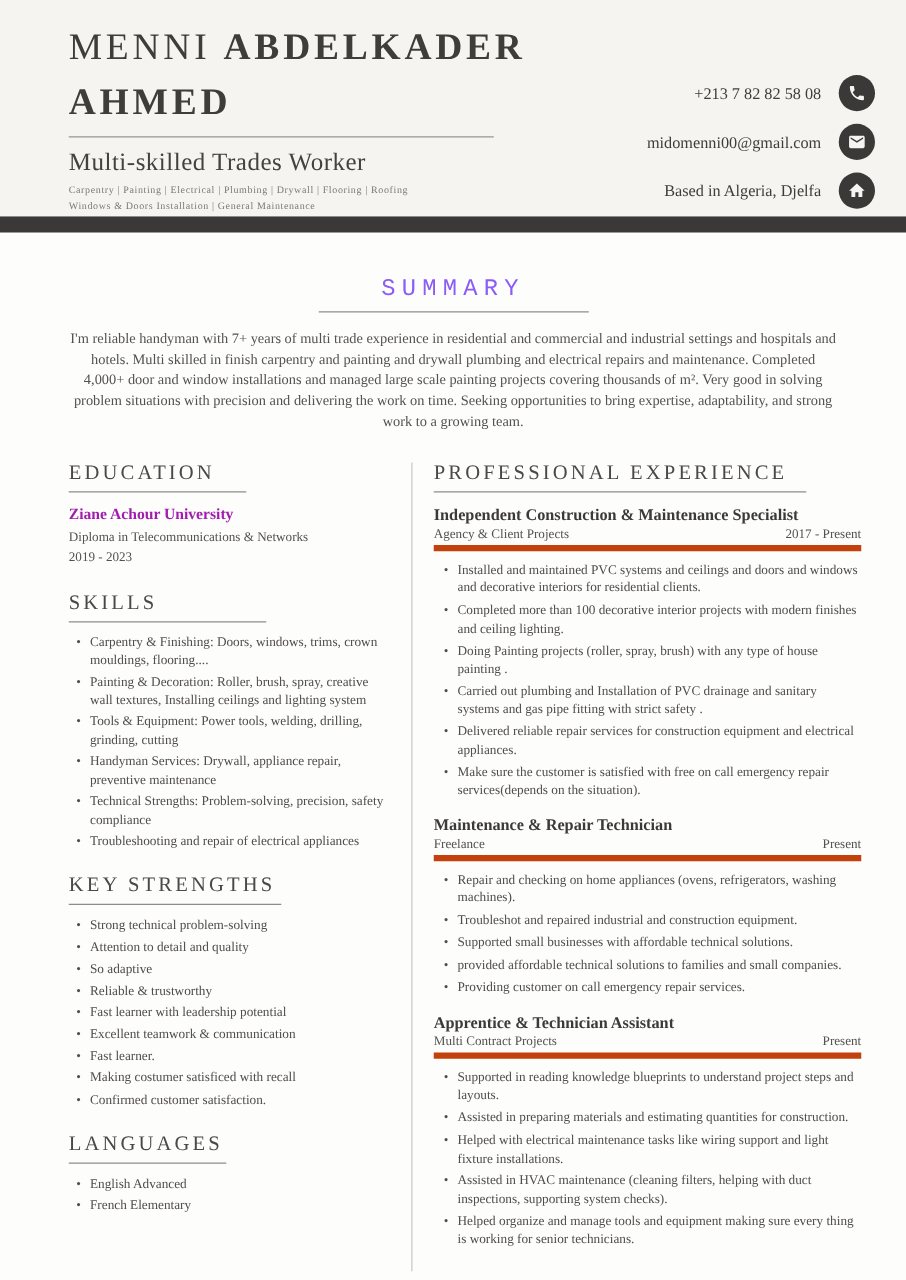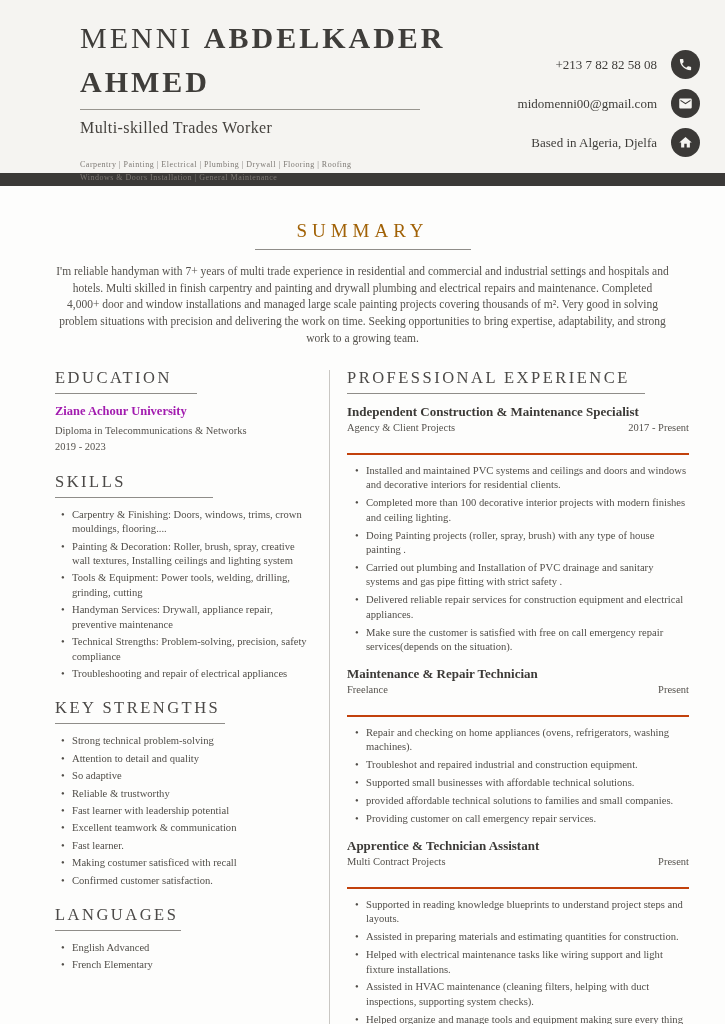--- a/index.html
+++ b/index.html
@@ -4,37 +4,37 @@
 <style>
   * { box-sizing: border-box; margin: 0; padding: 0; }
   html, body { background: #e9e9e9; }
   body { font-family: "Liberation Serif", "DejaVu Serif", serif; color: #474440; }
   .page {
     width: 725px; height: 1024px; margin: 0 auto;
     background: #fdfdfc; overflow: hidden; position: relative;
   }
 
   
-  .header { background: #f5f4f1; height: 173px; padding: 16px 28px 0 80px; position: relative; }
+  .header { background: #f5f4f1; height: 173px; padding: 16px 28px 0 55px; position: relative; }
   .name { font-size: 30px; letter-spacing: 3px; color: #3f3d3a; font-weight: 400; line-height: 1.45; }
   .name .bold { font-weight: 700; }
   .name-rule { width: 340px; height: 1px; background: #98958f; margin: 6px 0 9px; }
-  .job-title { font-size: 16px; color: #45423e; letter-spacing: 0.4px; margin-bottom: 21px; }
+  .job-title { font-size: 20px; color: #45423e; letter-spacing: 0.4px; margin-bottom: 3px; }
   .trades { font-size: 8px; color: #7d7974; letter-spacing: 0.5px; line-height: 1.65; }
 
-  .contact { position: absolute; top: 50px; right: 25px; display: flex; flex-direction: column; gap: 10px; }
+  .contact { position: absolute; top: 60px; right: 25px; display: flex; flex-direction: column; gap: 10px; }
   .contact-row { display: flex; align-items: center; justify-content: flex-end; gap: 14px; font-size: 13px; color: #3f3d3a; }
   .icon-circle { width: 29px; height: 29px; border-radius: 50%; background: #3b3937; display: flex; align-items: center; justify-content: center; flex-shrink: 0; }
   .icon-circle svg { width: 15px; height: 15px; fill: #f5f4f1; }
 
   .dark-bar { height: 13px; background: #3b3937; }
 
   
   .summary { margin-top: 34px; text-align: center; }
-  .summary h2 { font-size: 19px; letter-spacing: 5px; font-weight: 400; color: #a16207; }
+  .summary h2 { font-size: 19px; letter-spacing: 5px; font-weight: 400; color: #8b5cf6; font-family: Liberation Mono, monospace; }
   .summary .heading-rule { width: 216px; height: 1px; background: #8f8d89; margin: 7px auto 13px; }
   .summary p { width: 614px; margin: 0 auto; font-size: 11.5px; line-height: 1.45; color: #55524d; }
 
   
   .columns { display: flex; padding: 22px 36px 0 55px; align-items: stretch; }
   .col-left { width: 258px; flex-shrink: 0; }
   .col-divider { width: 1px; background: #c9c7c3; margin: 2px 17px 0 16px; }
   .col-right { flex: 1; min-width: 0; }
 
   .section { margin-bottom: 17px; }
@@ -49,21 +49,21 @@
   .edu-school { font-size: 12.5px; font-weight: 700; color: #a21caf; margin-bottom: 4px; }
   .edu-degree, .edu-dates { font-size: 10.5px; color: #55524d; line-height: 1.5; }
 
   ul.blist { list-style: none; padding-left: 17px; }
   ul.blist li { position: relative; font-size: 10.6px; line-height: 1.36; color: #514e49; margin-bottom: 3px; }
   ul.blist li::before { content: "\2022"; position: absolute; left: -11px; color: #514e49; }
 
   
   .job { margin-bottom: 12px; }
   .job-name { font-size: 13px; font-weight: 700; color: #3c3a37; line-height: 1.2; }
-  .job-meta { display: flex; justify-content: space-between; align-items: baseline; font-size: 10.5px; color: #55524d; padding: 2px 0 20px; border-bottom: 2px solid #c2410c; margin-bottom: 9px; }
+  .job-meta { display: flex; justify-content: space-between; align-items: baseline; font-size: 10.5px; color: #55524d; padding: 2px 0 3px; border-bottom: 5px solid #c2410c; margin-bottom: 9px; }
   .col-right ul.blist { padding-left: 19px; }
   .col-right ul.blist li { margin-bottom: 3.5px; }
 </style>
 </head>
 <body>
 
 <div class="page">
 
   <div class="header">
     <div class="name">

